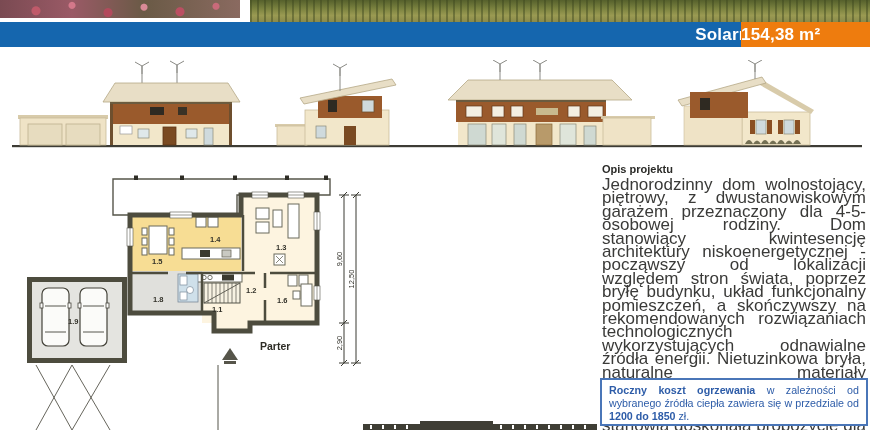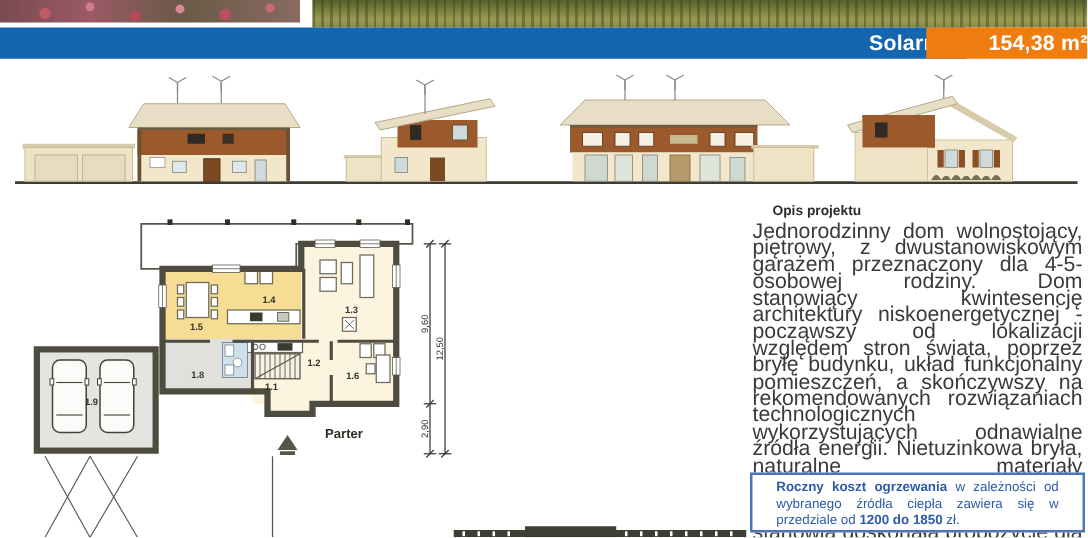--- a/index.html
+++ b/index.html
@@ -18,31 +18,31 @@
       linear-gradient(90deg,#7a4a52,#9a5a66 30%,#6a5a46 60%,#8a6a60);}
   #photo-grass{left:250px;width:620px;height:22px;
     background:
       repeating-linear-gradient(90deg, rgba(60,70,30,.45) 0 2px, rgba(0,0,0,0) 2px 7px),
       linear-gradient(180deg,#55602c 0,#7c8340 40%,#9a9a52 70%,#8a8a4a 100%);}
   
   #title-bar{position:absolute;left:0;top:22px;width:773px;height:25px;background:#1566ae;
     color:#fff;font-weight:bold;font-size:17px;line-height:25px;text-align:right;
     padding-right:14px;box-sizing:border-box;letter-spacing:.2px;}
   #area-badge{position:absolute;left:741px;top:22px;width:129px;height:25px;background:#ee7c0e;
-    color:#fff;font-weight:bold;font-size:17px;line-height:25px;text-align:right;letter-spacing:.2px;}
+    color:#fff;font-weight:bold;font-size:17px;line-height:25px;text-align:left;letter-spacing:.2px;}
   
   #elevations{position:absolute;left:0;top:60px;}
   #floorplan{position:absolute;left:0;top:160px;}
   
   #description{position:absolute;left:602px;top:163px;width:264px;color:#3a3a38;}
-  #description h3{margin:0 0 3px 16px;font-size:11px;color:#2b2b28;}
+  #description h3{margin:0 0 3px 0;font-size:11px;color:#2b2b28;}
   #description p{margin:0;font-size:17px;line-height:13.4px;text-align:justify;}
   
   #cost-box{position:absolute;left:600px;top:378px;width:268px;height:48px;border:2px solid #4a76b8;
-    box-sizing:border-box;padding:4px 19px;color:#2d5ca8;font-size:10.7px;line-height:13.2px;
+    box-sizing:border-box;padding:4px 7px;color:#2d5ca8;font-size:10.7px;line-height:13.2px;
     text-align:justify;background:#fff;}
   svg text{font-family:"Liberation Sans",sans-serif;}
 </style>
 </head>
 <body>
 
 <div id="page">
 
   <div id="photo-flowers" class="photo"></div>
   <div id="photo-grass" class="photo"></div>

